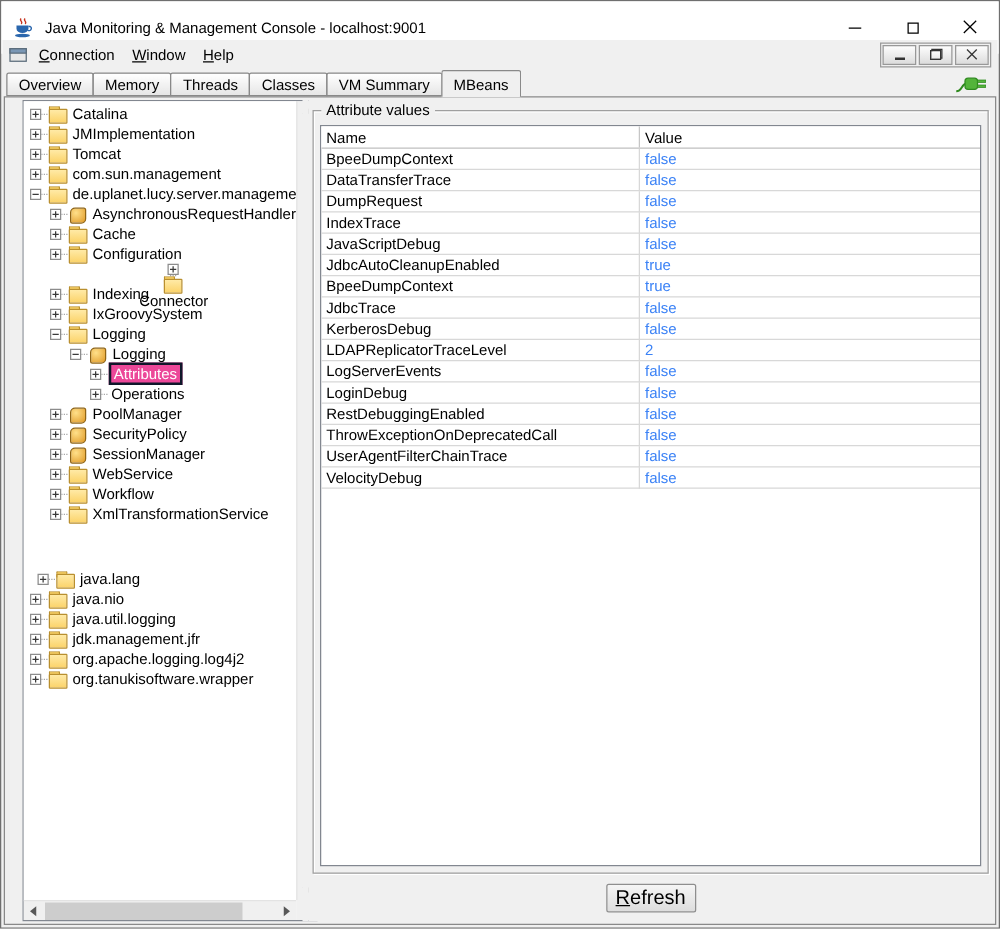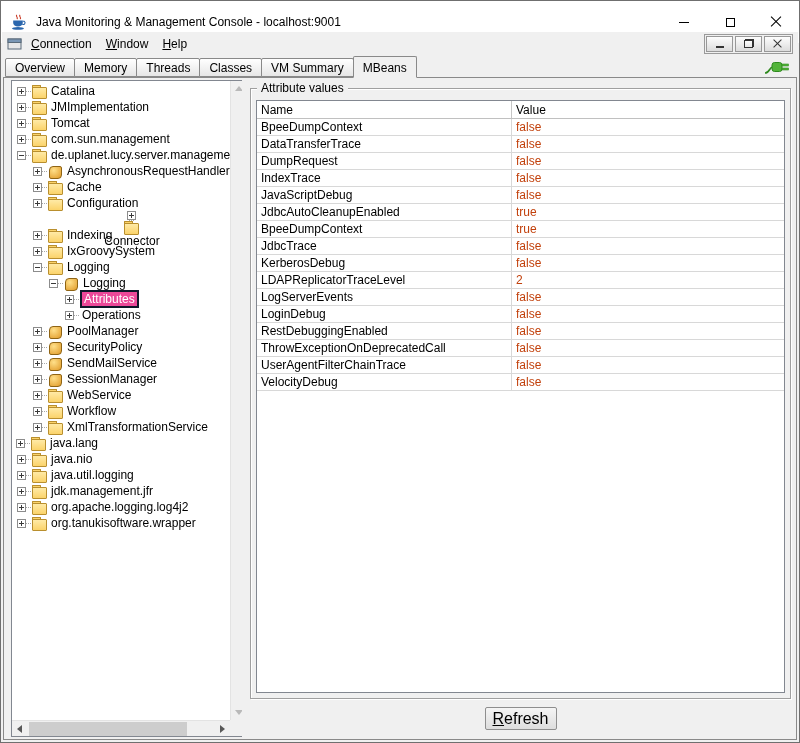--- a/index.html
+++ b/index.html
@@ -40,21 +40,21 @@
   .tabbar { position:absolute; left:1px; right:1px; top:54px; height:22px; display:flex; align-items:flex-end; padding-left:3px; background:#f0f0f0; }
   .tabs { display:flex; align-items:flex-end; height:22px; }
   .tab { height:19px; padding:2px 9px; border:1px solid #898989; border-radius:2px 2px 0 0; background:linear-gradient(#ffffff,#e6e6e6); margin-right:-1px; position:relative; z-index:1; white-space:nowrap;margin-top:36px; }
   .tab.selected { height:22px; padding-top:4px; background:#f0f0f0; border-bottom:1px solid #f0f0f0; margin-bottom:-1px; z-index:3; }
   .plug { position:absolute; right:8px; top:2px; }
 
   
   .content { position:absolute; top:76px; left:2px; right:2px; bottom:2px; border:1px solid #898989; background:#f0f0f0; }
 
   
-  .tree-panel { position:absolute; left:7px; top:2px; bottom:2px; width:236px; border:1px solid #828790; background:#ffffff; }
+  .tree-panel { position:absolute; left:14px; top:2px; bottom:2px; width:236px; border:1px solid #828790; background:#ffffff; }
   .tree { position:absolute; left:0; top:0; right:16px; bottom:16px; overflow:hidden; padding-top:2px; background:#fff; }
   .tree-row { display:flex; align-items:center; height:16px; white-space:nowrap; }
   .toggle { width:9px; height:9px; border:1px solid #8c8c8c; background:#fff; position:relative; flex:0 0 auto; }
   .toggle::before { content:""; position:absolute; left:1px; right:1px; top:3px; height:1px; background:#3a3a3a; }
   .toggle.plus::after { content:""; position:absolute; top:1px; bottom:1px; left:3px; width:1px; background:#3a3a3a; }
   .stub { width:5px; border-top:1px dotted #a8a8a8; flex:0 0 auto; }
   .icon-folder { width:17px; height:13px; position:relative; flex:0 0 auto; }
   .icon-folder::before { content:""; position:absolute; left:1px; top:0; width:7px; height:4px; background:#fbd36a; border:1px solid #b98f2e; border-bottom:none; border-radius:1px 1px 0 0; }
   .icon-folder::after { content:""; position:absolute; left:1px; top:2px; width:13px; height:10px; background:linear-gradient(#ffeaa6,#fbd36a); border:1px solid #b98f2e; border-radius:1px; }
   .icon-bean { width:17px; height:13px; position:relative; flex:0 0 auto; }
@@ -83,21 +83,21 @@
   .group { position:absolute; left:3px; right:3px; top:8px; bottom:38px; border:1px solid #9f9f9f; box-shadow:1px 1px 0 #ffffff inset, 1px 1px 0 #ffffff; }
   .group-title { position:absolute; top:-8px; left:6px; background:#f0f0f0; padding:0 4px; }
   .viewport { position:absolute; left:5px; right:5px; top:11px; bottom:5px; background:#ffffff; border:1px solid #828790; overflow:hidden; }
   .thead { display:flex; height:18px; background:#ffffff; border-bottom:1px solid #c0c0c0; }
   .th { padding:2px 4px; border-right:1px solid #c6c6c6; }
   .th.name { width:255px; flex:0 0 auto; }
   .th.value { flex:1; border-right:none; }
   .trow { display:flex; height:17px; }
   .td { padding:1px 4px; border-right:1px solid #d8d8d8; border-bottom:1px solid #d8d8d8; overflow:hidden; white-space:nowrap; }
   .td.name { width:255px; flex:0 0 auto; }
-  .td.value { flex:1; border-right:none; color:#c2410c; }
+  .td.value { flex:1; border-right:none; color:#3b82f6; }
 
   .refresh { position:absolute; bottom:7px; left:50%; transform:translateX(-50%); width:72px; height:23px; border:1px solid #8e8e8e; border-radius:2px; background:linear-gradient(#f5f5f5,#dddddd); font-family:"Liberation Sans", sans-serif; font-size:16px; color:#000; }
   u { text-decoration:underline; }
 </style>
 </head>
 <body>
 
 <div class="window">
 
   <div class="titlebar">
@@ -267,47 +267,41 @@
           <div class="tree-row" style="padding-left: 21px;">
             <span class="toggle plus"></span>
             <span class="stub"></span>
             <span class="icon-bean"></span>
             <span class="tree-label">SecurityPolicy</span>
           </div>
           <div class="tree-row" style="padding-left: 21px;">
             <span class="toggle plus"></span>
             <span class="stub"></span>
             <span class="icon-bean"></span>
-            <span class="tree-label">SendMailService</span>
-          </div>
-          <div class="tree-row" style="padding-left: 21px;">
-            <span class="toggle plus"></span>
-            <span class="stub"></span>
-            <span class="icon-bean"></span>
             <span class="tree-label">SessionManager</span>
           </div>
           <div class="tree-row" style="padding-left: 21px;">
             <span class="toggle plus"></span>
             <span class="stub"></span>
             <span class="icon-folder"></span>
             <span class="tree-label">WebService</span>
           </div>
           <div class="tree-row" style="padding-left: 21px;">
             <span class="toggle plus"></span>
             <span class="stub"></span>
             <span class="icon-folder"></span>
             <span class="tree-label">Workflow</span>
           </div>
           <div class="tree-row" style="padding-left: 21px;">
             <span class="toggle plus"></span>
             <span class="stub"></span>
             <span class="icon-folder"></span>
             <span class="tree-label">XmlTransformationService</span>
           </div>
-          <div class="tree-row" style="padding-left: 4px;">
+          <div class="tree-row" style="padding-left: 11px; margin-top: 36px;">
             <span class="toggle plus"></span>
             <span class="stub"></span>
             <span class="icon-folder"></span>
             <span class="tree-label">java.lang</span>
           </div>
           <div class="tree-row" style="padding-left: 5px;">
             <span class="toggle plus"></span>
             <span class="stub"></span>
             <span class="icon-folder"></span>
             <span class="tree-label">java.nio</span>

